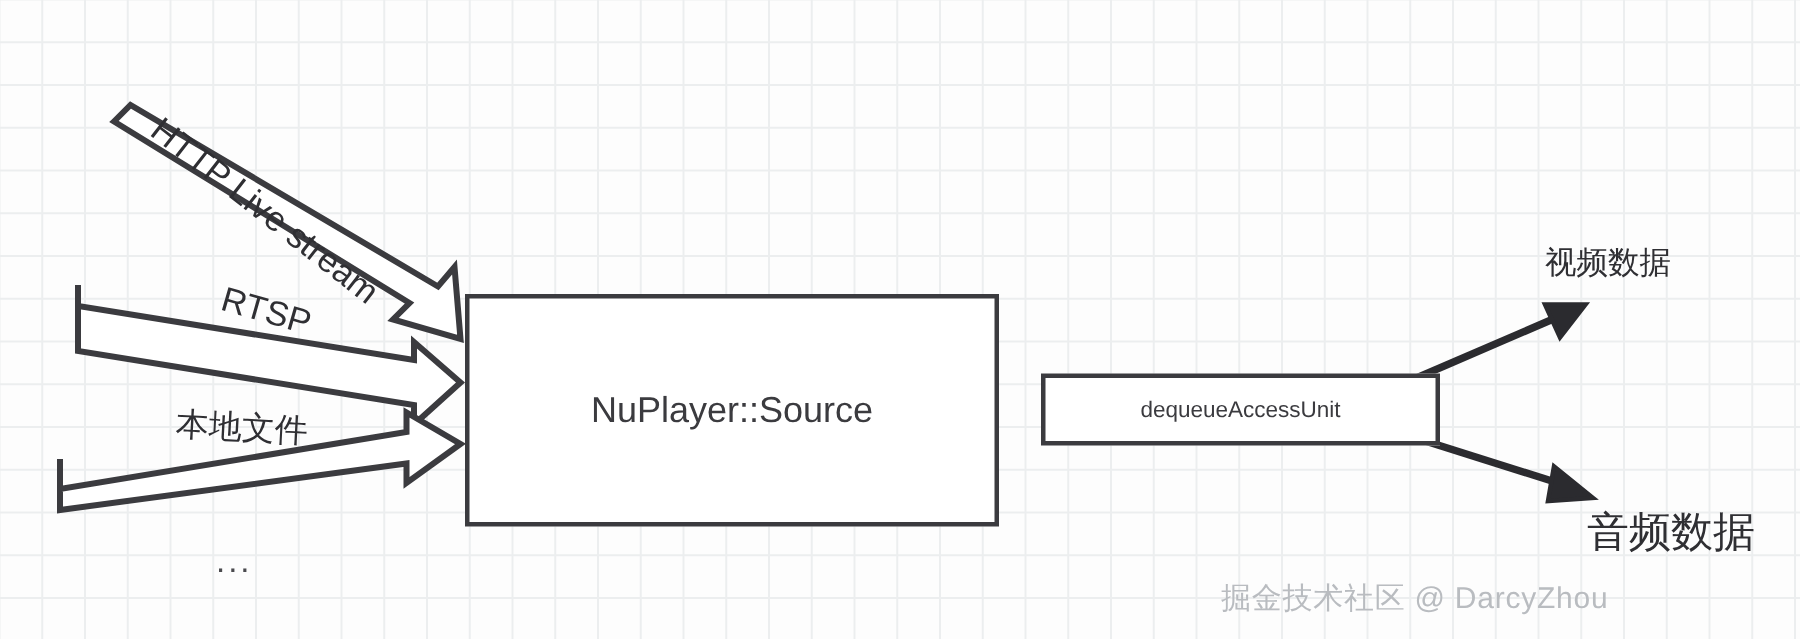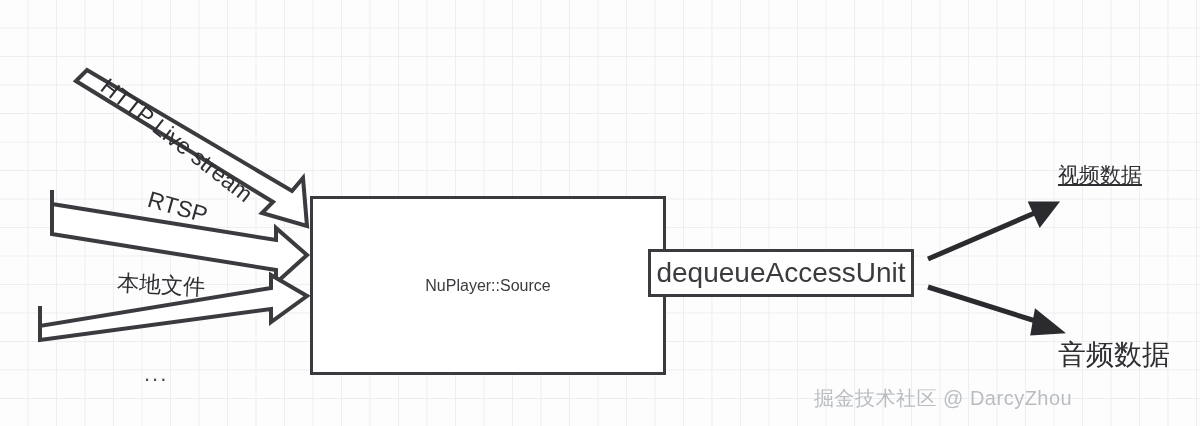--- a/index.html
+++ b/index.html
@@ -36,30 +36,30 @@
     align-items: center;
     justify-content: center;
     color: #3b3b3f;
     font-family: "Liberation Sans", sans-serif;
     white-space: nowrap;
   }
   #source-box {
     left: 310px;
     top: 196px;
     width: 356px;
-    height: 179px;
-    font-size: 16px;
+    height: 155px;
+    font-size: 24px;
     z-index: 3;
   }
   #dequeue-box {
-    left: 648px;
+    left: 694px;
     top: 249px;
     width: 266px;
     height: 48px;
-    font-size: 28px;
+    font-size: 15px;
     border-width: 3px;
     z-index: 4;
   }
   .edge-label {
     position: absolute;
     color: #2f2f33;
     font-family: "Liberation Sans", sans-serif;
     white-space: nowrap;
     transform-origin: left top;
   }
@@ -82,25 +82,24 @@
     transform: rotate(3deg);
   }
   #label-ellipsis {
     left: 144px;
     top: 361px;
     font-size: 22px;
     color: #4a4a4e;
     letter-spacing: 2px;
   }
   #label-video {
-    left: 1058px;
+    left: 1030px;
     top: 161px;
     font-size: 21px;
     color: #2f2f33;
-    text-decoration: underline;
   }
   #label-audio {
     left: 1058px;
     top: 336px;
     font-size: 28px;
     color: #2f2f33;
   }
   #watermark {
     position: absolute;
     left: 814px;

